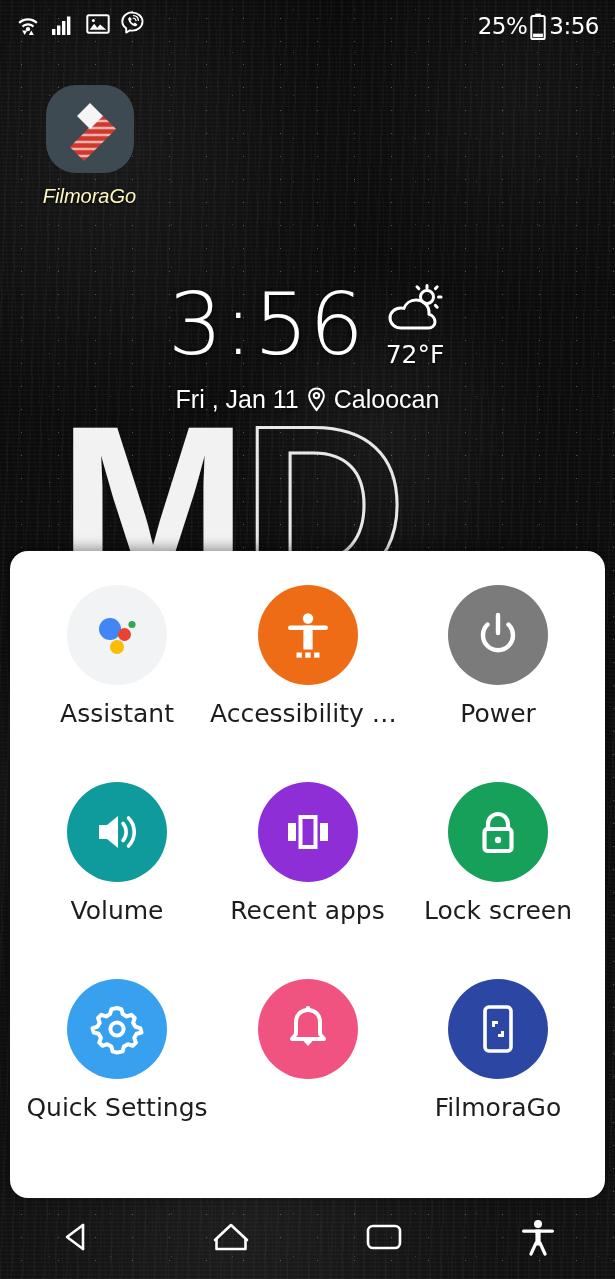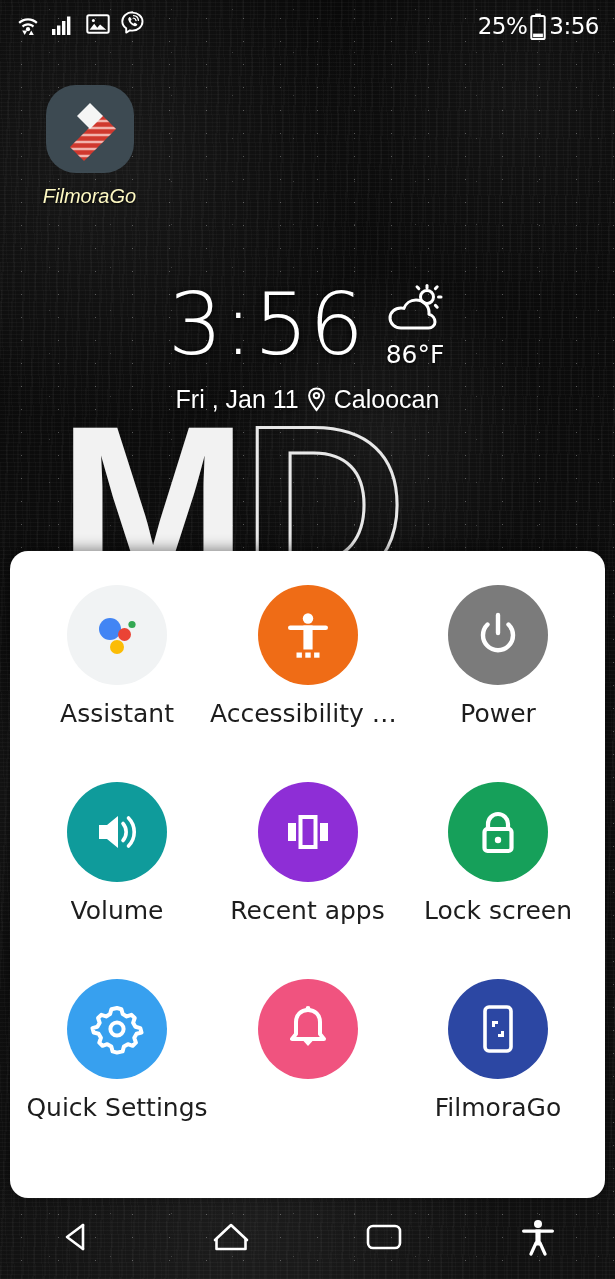--- a/index.html
+++ b/index.html
@@ -288,21 +288,21 @@
               <circle cx="44" cy="13" r="6.5"></circle>
               <line x1="44" y1="1.5" x2="44" y2="4"></line>
               <line x1="55.5" y1="13" x2="58" y2="13"></line>
               <line x1="52.4" y1="4.6" x2="54.2" y2="2.8"></line>
               <line x1="52.4" y1="21.4" x2="54.2" y2="23.2"></line>
               <line x1="35.8" y1="4.6" x2="34" y2="2.8"></line>
             </g>
             <path d="M18 44c-6.1 0-11-4.5-11-10s4.9-10 11-10c1 0 2 .1 2.9.4C22.6 19.5 27.4 16 33 16c7.2 0 13 5.6 13 12.5 0 .6 0 1.2-.1 1.8 3.6.9 6.1 4 6.1 7.6 0 3.4-2.9 6.1-6.5 6.1z" fill="none" stroke="#fff" stroke-width="3" stroke-linejoin="round"></path>
           </svg>
         </span>
-        <div id="weather-temp">86°F</div>
+        <div id="weather-temp">72°F</div>
       </div>
     </div>
     <div id="clock-sub">
       <span>Fri , Jan 11</span>
       <span style="display:inline-flex;">
         <svg width="19" height="25" viewBox="0 0 19 25">
           <path d="M9.5 1.4c-4.1 0-7.4 3.2-7.4 7.2 0 5.3 7.4 14.4 7.4 14.4s7.4-9.1 7.4-14.4c0-4-3.3-7.2-7.4-7.2z" fill="none" stroke="#fff" stroke-width="2"></path>
           <circle cx="9.5" cy="8.6" r="2.7" fill="none" stroke="#fff" stroke-width="2"></circle>
         </svg>
       </span>

